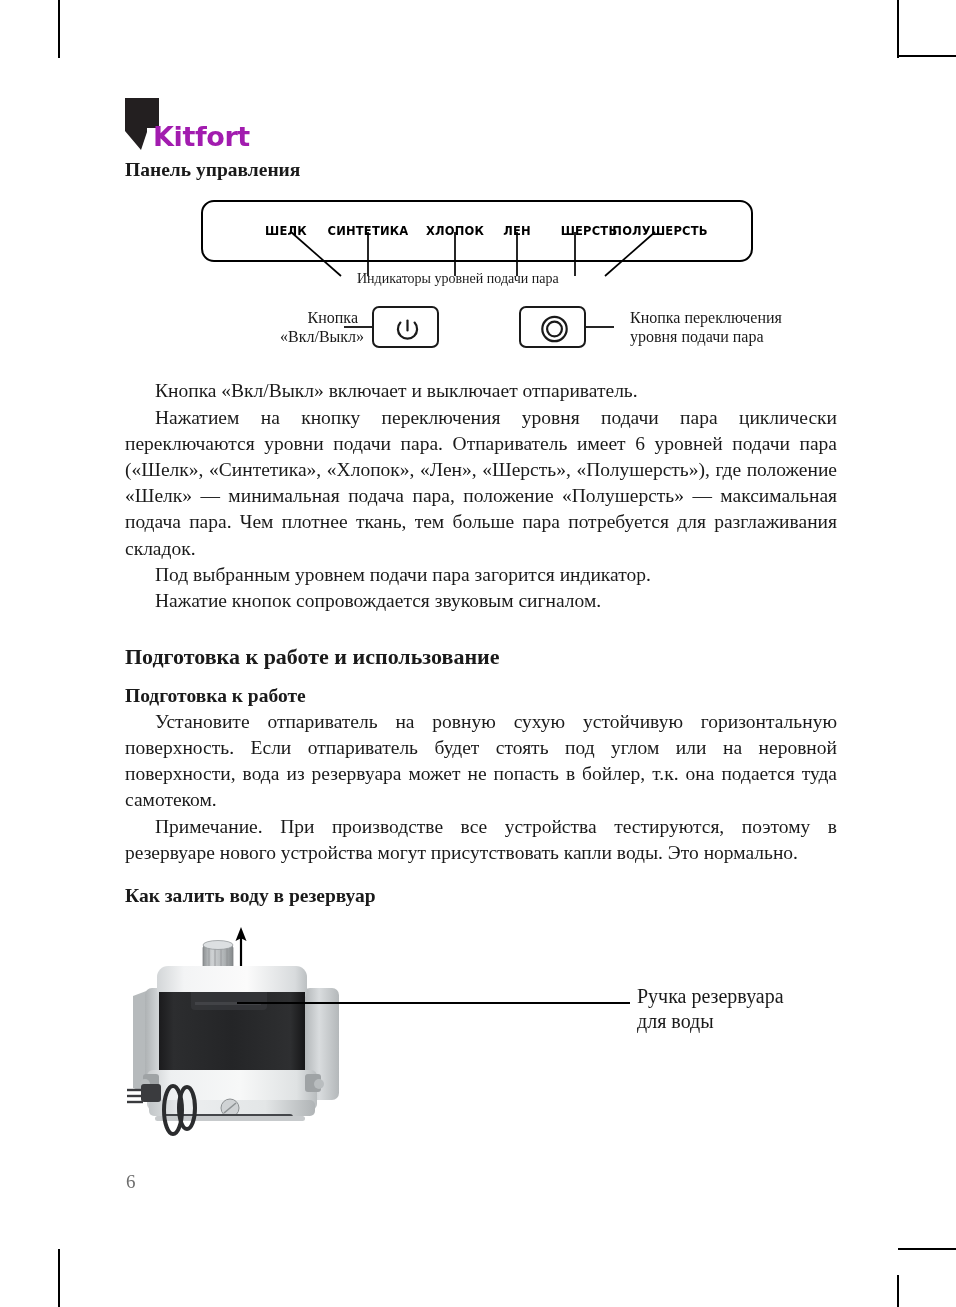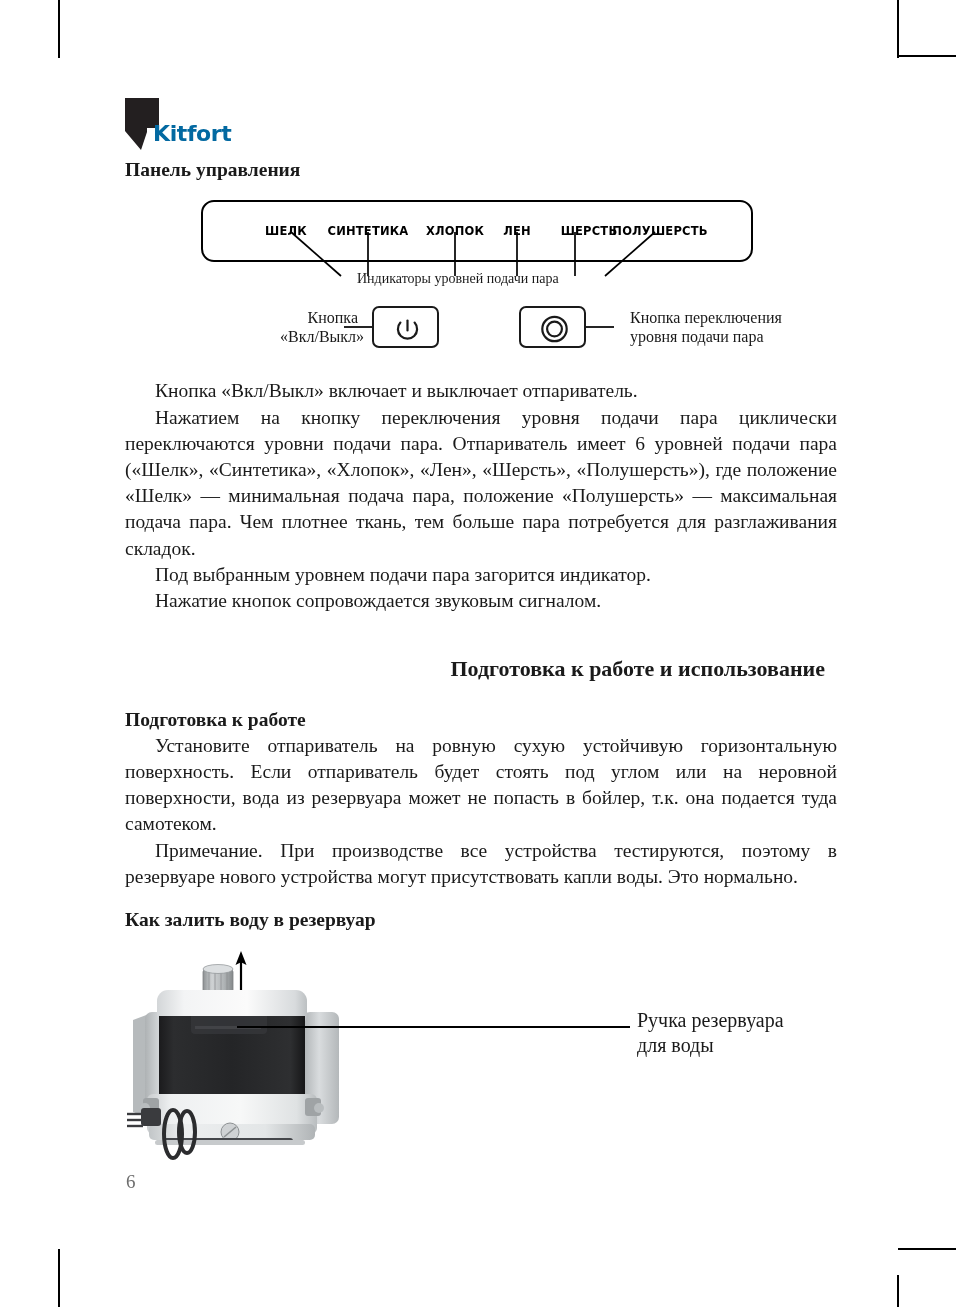--- a/index.html
+++ b/index.html
@@ -46,39 +46,39 @@
     top: 2px;
     width: 34px;
     height: 52px;
   }
   .logo-word {
     position: absolute;
     left: 28px;
     top: 25px;
     font-family: "DejaVu Sans", sans-serif;
     font-weight: bold;
-    font-size: 22px;
+    font-size: 27px;
     letter-spacing: -0.4px;
-    color: #0369a1;
+    color: #a21caf;
   }
 
   
   h3.sub {
     font-size: 19.5px;
     font-weight: bold;
     margin: 0;
     padding: 0;
     line-height: 1.25;
   }
   .h-panel { margin-top: 23px; }
   h2.center {
-    text-align: right;
+    text-align: left;
     font-size: 22px;
     font-weight: bold;
-    margin: 12px;
+    margin: 0;
     padding: 0;
   }
 
   
   p.body {
     font-size: 19.5px;
     line-height: 1.345;
     margin: 0;
     padding: 0;
     text-align: justify;

